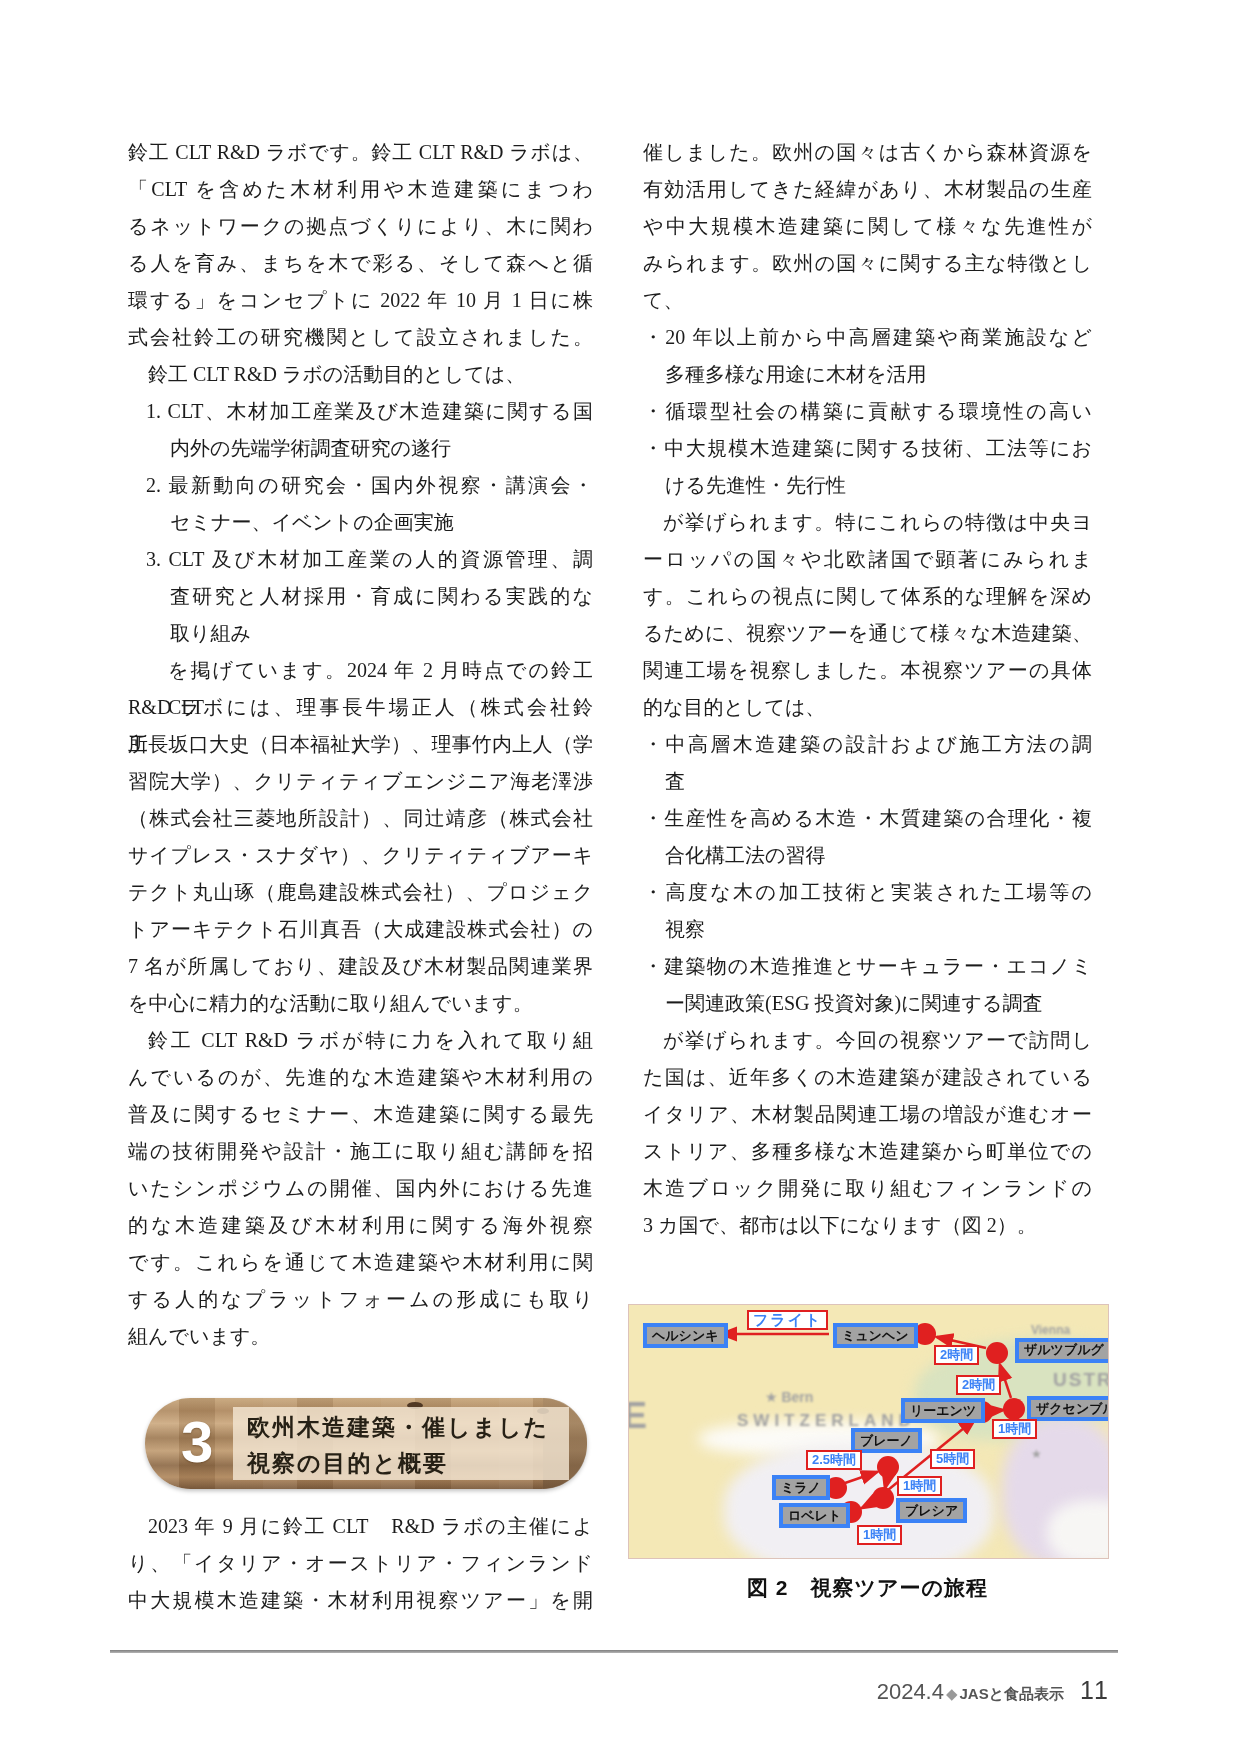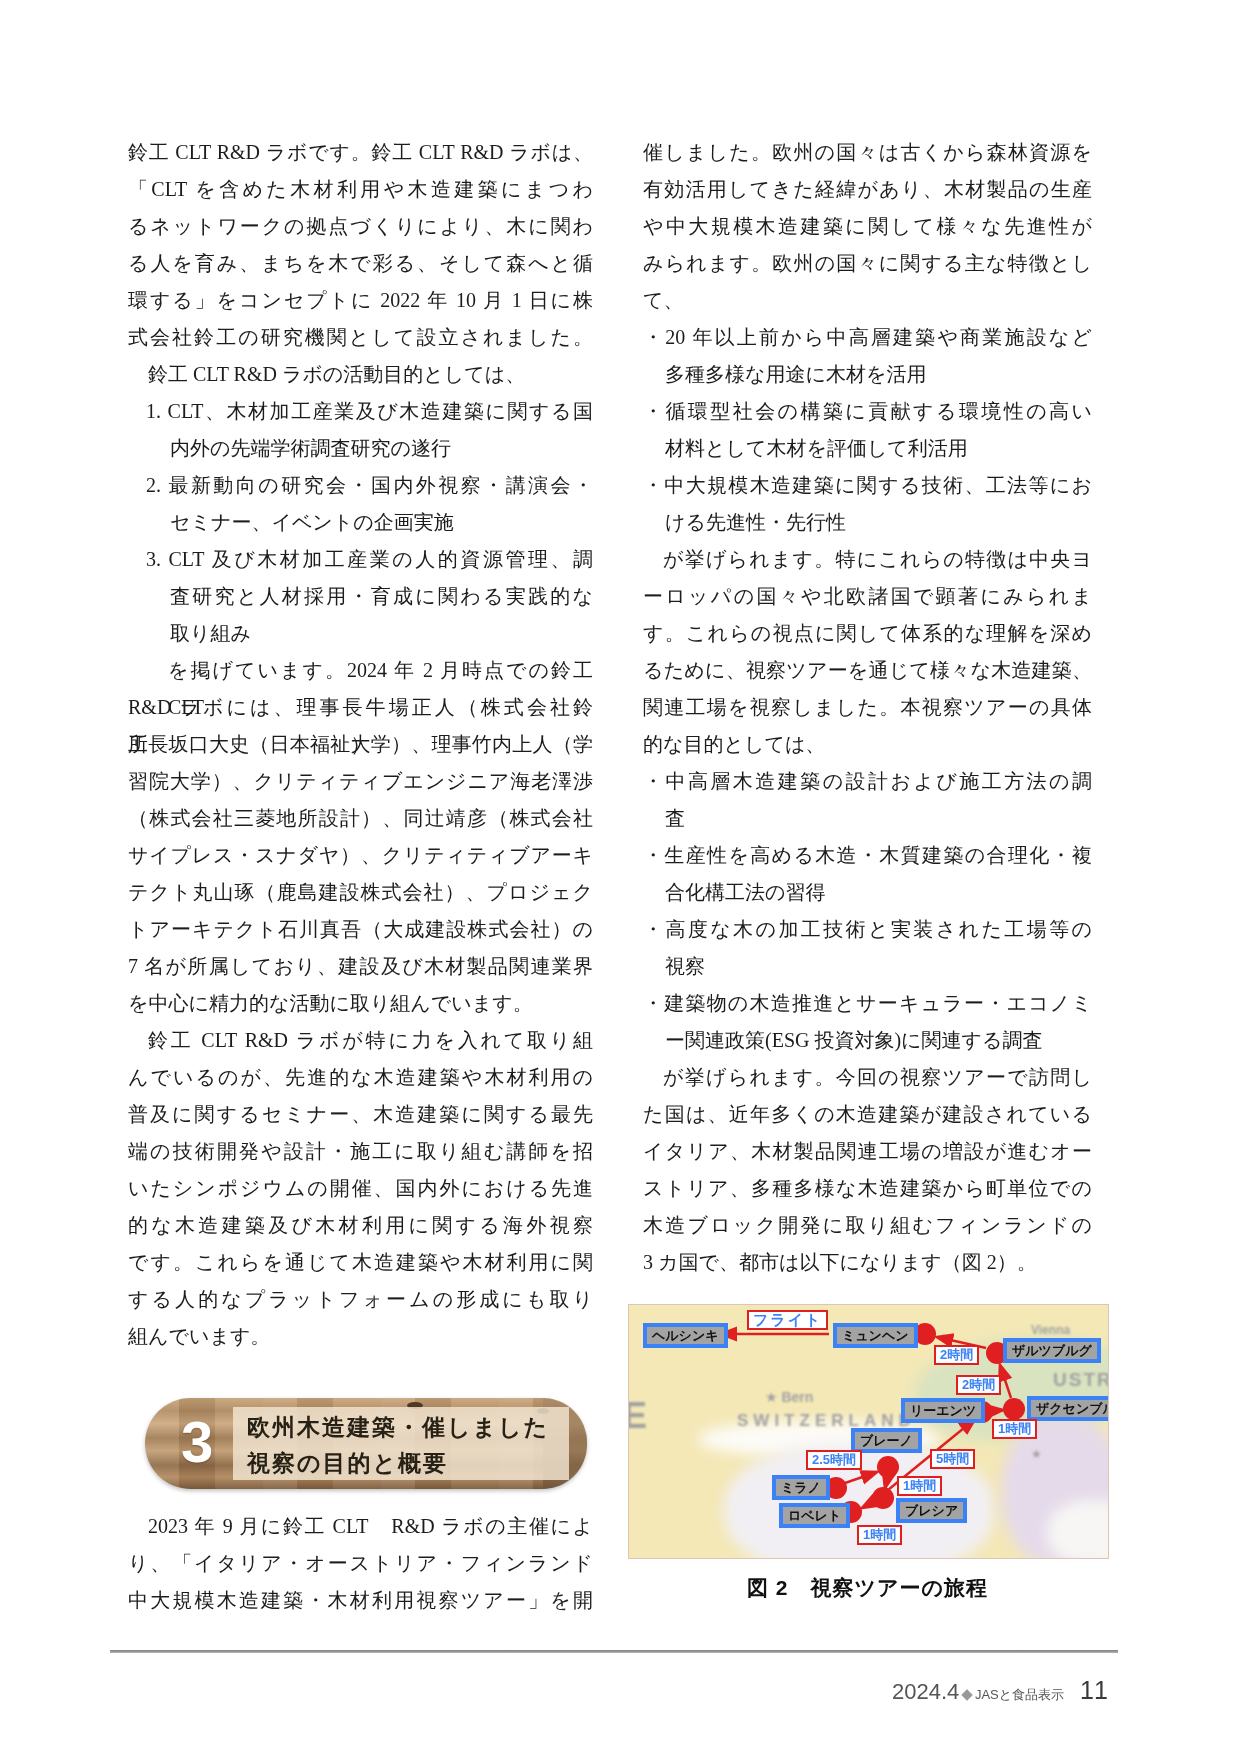--- a/index.html
+++ b/index.html
@@ -54,21 +54,21 @@
   .caption{margin-top:15px;text-align:center;font-family:"Liberation Sans","DejaVu Sans",sans-serif;
            font-weight:bold;font-size:21px;letter-spacing:1px;color:#111;}
 
   
   .footer-rule{position:absolute;left:110px;top:1650px;width:1008px;height:3px;
                background:linear-gradient(180deg,#7e7e7e,#b5b5b5);}
   .footer{position:absolute;right:131px;top:1676px;display:flex;align-items:baseline;
           font-family:"Liberation Sans","DejaVu Sans",sans-serif;color:#555;}
   .footer .issue{font-size:22px;}
   .footer .diamond{font-size:15px;color:#999;margin:0 2px;}
-  .footer .journal{font-size:13px;}
+  .footer .journal{font-size:15px;font-weight:bold;}
   .footer .pageno{font-size:25px;color:#3a3a3a;margin-left:16px;letter-spacing:2px;}
 </style>
 </head>
 <body>
 
 <div class="page">
 
   <div class="col col-left">
 
   <div class="line fill">鈴工 CLT R&amp;D ラボです。鈴工 CLT R&amp;D ラボは、</div>
@@ -127,21 +127,20 @@
   <div class="col col-right">
 
   <div class="line fill">催しました。欧州の国々は古くから森林資源を</div>
       <div class="line fill">有効活用してきた経緯があり、木材製品の生産</div>
       <div class="line fill">や中大規模木造建築に関して様々な先進性が</div>
       <div class="line fill">みられます。欧州の国々に関する主な特徴とし</div>
       <div class="line">て、</div>
       <div class="line fill">・20 年以上前から中高層建築や商業施設など</div>
       <div class="line" style="padding-left: 1.1em;">多種多様な用途に木材を活用</div>
       <div class="line fill">・循環型社会の構築に貢献する環境性の高い</div>
-      <div class="line" style="padding-left: 1.1em;">材料として木材を評価して利活用</div>
       <div class="line fill">・中大規模木造建築に関する技術、工法等にお</div>
       <div class="line" style="padding-left: 1.1em;">ける先進性・先行性</div>
       <div class="line fill" style="padding-left: 1em;">が挙げられます。特にこれらの特徴は中央ヨ</div>
       <div class="line fill">ーロッパの国々や北欧諸国で顕著にみられま</div>
       <div class="line fill">す。これらの視点に関して体系的な理解を深め</div>
       <div class="line fill">るために、視察ツアーを通じて様々な木造建築、</div>
       <div class="line fill">関連工場を視察しました。本視察ツアーの具体</div>
       <div class="line">的な目的としては、</div>
       <div class="line fill">・中高層木造建築の設計および施工方法の調</div>
       <div class="line" style="padding-left: 1.1em;">査</div>
@@ -197,21 +196,21 @@
       <div class="mdot" style="left:368px;top:48px;"></div>
       <div class="mdot" style="left:385px;top:104px;"></div>
       <div class="mdot" style="left:353px;top:107px;"></div>
       <div class="mdot" style="left:259px;top:162px;"></div>
       <div class="mdot" style="left:207px;top:183px;"></div>
       <div class="mdot" style="left:254px;top:193px;"></div>
       <div class="mdot" style="left:222px;top:207px;"></div>
 
       <div class="mcity" style="left:14px;top:18px;">ヘルシンキ</div>
       <div class="mcity" style="left:204px;top:18px;">ミュンヘン</div>
-      <div class="mcity" style="left:374px;top:33px;">ザルツブルグ</div>
+      <div class="mcity" style="left:386px;top:33px;font-family:Liberation Mono, monospace;">ザルツブルグ</div>
       <div class="mcity" style="left:272px;top:93px;">リーエンツ</div>
       <div class="mcity" style="left:398px;top:91px;">ザクセンブルグ</div>
       <div class="mcity" style="left:222px;top:123px;">ブレーノ</div>
       <div class="mcity" style="left:143px;top:170px;">ミラノ</div>
       <div class="mcity" style="left:267px;top:193px;">ブレシア</div>
       <div class="mcity" style="left:150px;top:198px;">ロベレト</div>
 
       <div class="mdur" style="left:118px;top:5px;font-size:15px;letter-spacing:2px;">フライト</div>
       <div class="mdur" style="left:305px;top:40px;">2時間</div>
       <div class="mdur" style="left:327px;top:70px;">2時間</div>

